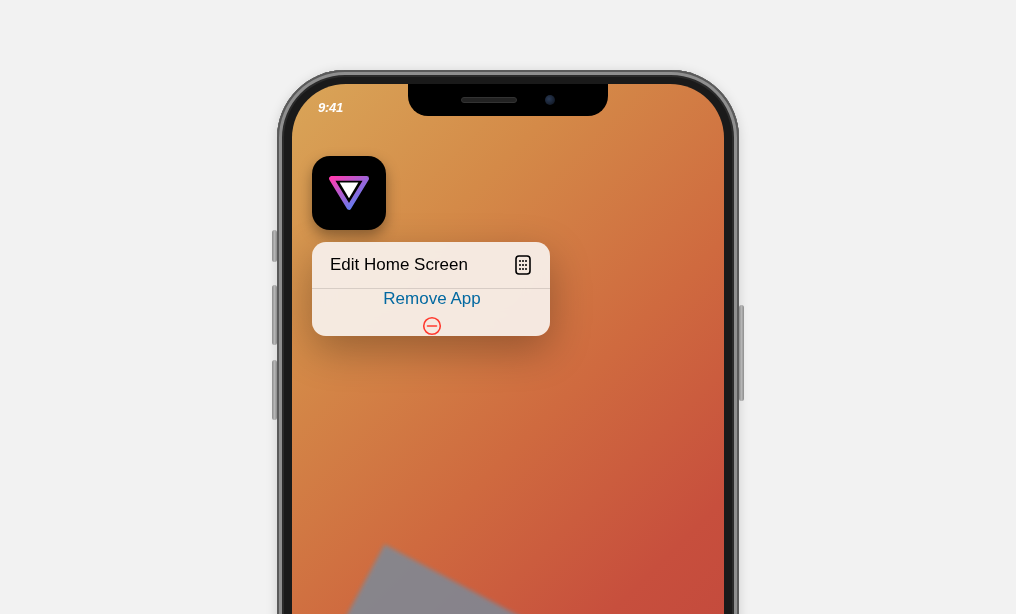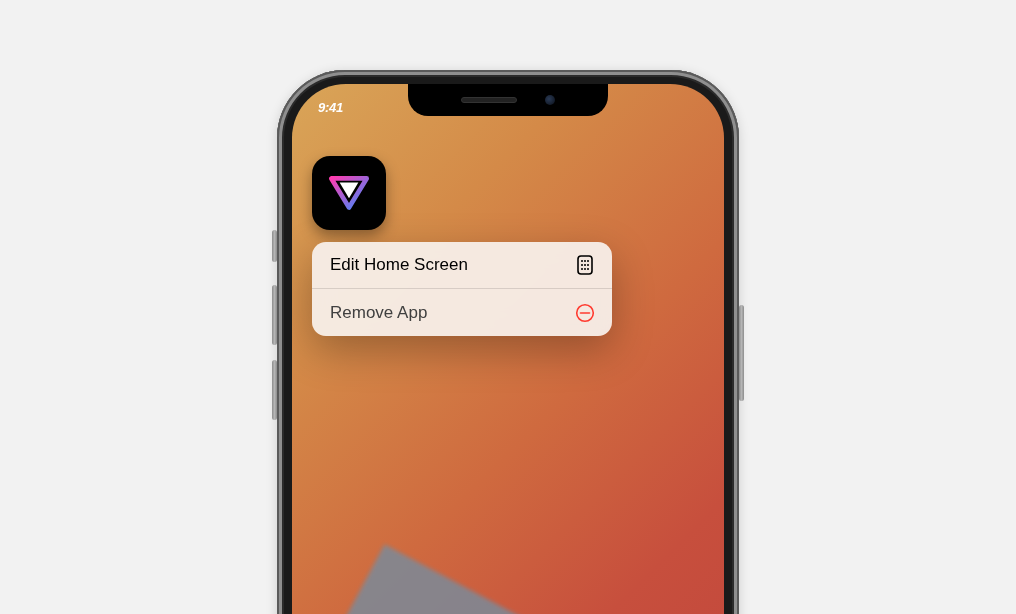--- a/index.html
+++ b/index.html
@@ -151,40 +151,40 @@
     align-items: center;
     justify-content: center;
     box-shadow: 0 6px 14px rgba(0,0,0,0.35);
   }
   .app-icon svg { width: 52px; height: 52px; }
 
   
   .context-menu {
     position: absolute;
     top: 158px; left: 20px;
-    width: 300px;
+    width: 238px;
     background: rgba(247, 242, 238, 0.92);
     border-radius: 14px;
     overflow: hidden;
     box-shadow: 0 14px 40px rgba(0,0,0,0.28);
     backdrop-filter: blur(12px);
   }
   .menu-item {
     height: 47px;
     display: flex;
     align-items: center;
     justify-content: space-between;
     padding: 0 16px 0 18px;
     font-size: 17px;
     color: #000;
     border-bottom: 0.5px solid rgba(0,0,0,0.12);
     cursor: pointer;
   }
   .menu-item:last-child { border-bottom: none; }
-  .menu-item.destructive { color: #404040; }
+  .menu-item.destructive { color: #0369a1; flex-direction: column; }
   .menu-item .mi-icon { width: 22px; display: flex; justify-content: center; }
   .menu-item .mi-icon svg { display: block; }
 </style>
 </head>
 <body>
 
 <div class="phone">
 
   <div class="btn-side btn-silence"></div>
   <div class="btn-side btn-vol-up"></div>

